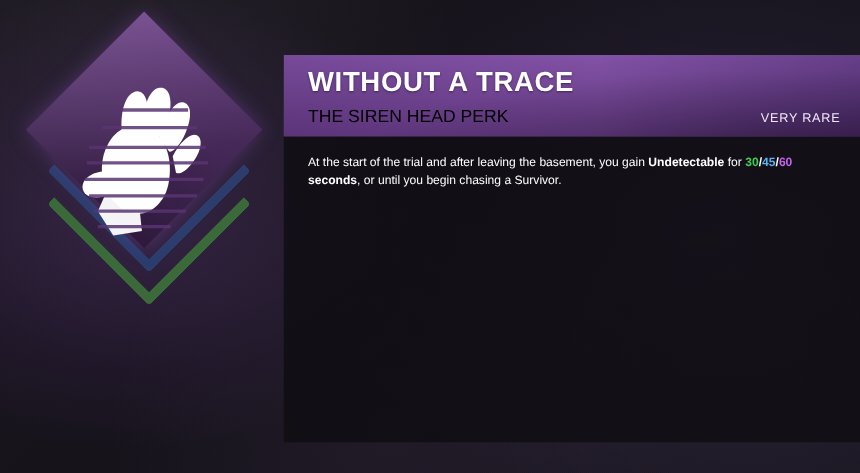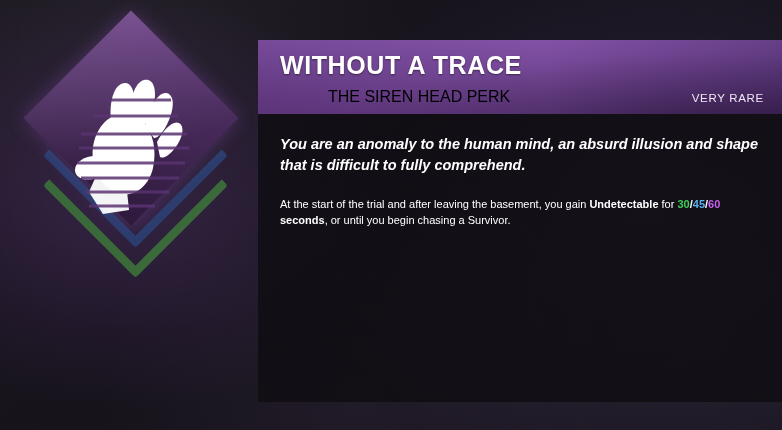--- a/index.html
+++ b/index.html
@@ -81,21 +81,21 @@
     width: 150px;
     height: 170px;
     margin-left: -72px;
     pointer-events: none;
   }
 
   
   .panel {
     position: absolute;
     left: 258px;
-    top: 40px;
+    top: 50px;
     width: 524px;
     bottom: 40px;
   }
   .panel-head {
     background: linear-gradient(90deg, #6f3f93 0%, #7a47a0 55%, #5c3380 100%);
     padding: 12px 18px 8px 22px;
     position: relative;
     overflow: hidden;
   }
   .panel-head::before {
@@ -115,21 +115,20 @@
     letter-spacing: .6px;
     line-height: 1.1;
     margin: 0 0 8px 0;
     text-shadow: 0 1px 2px rgba(0,0,0,.45);
   }
   .meta-row {
     position: relative;
     display: flex;
     align-items: baseline;
     justify-content: space-between;
-    margin-left: 48px;
   }
   .perk-rarity {
     color: #f0e6f8;
     font-size: 11.5px;
     font-weight: normal;
     letter-spacing: .7px;
   }
 
   .panel-body {
     background: rgba(14, 11, 17, 0.78);
@@ -204,17 +203,16 @@
 
   <div class="panel">
     <div class="panel-head">
       <div class="perk-title">WITHOUT A TRACE</div>
       <div class="meta-row">
         <span>THE SIREN HEAD PERK</span>
         <span class="perk-rarity">VERY RARE</span>
       </div>
     </div>
     <div class="panel-body">
-      <p class="flavor-top">You are an anomaly to the human mind, an absurd illusion and shape that is difficult to fully comprehend.</p>
       <p class="desc"><span>At the start of the trial and after leaving the basement, you gain </span><b>Undetectable</b><span> for </span><span class="t1">30</span><span class="sep">/</span><span class="t2">45</span><span class="sep">/</span><span class="t3">60</span><b> seconds</b><span>, or until you begin chasing a Survivor.</span></p>
     </div>
   </div>
 </div>
 
 </body></html>

